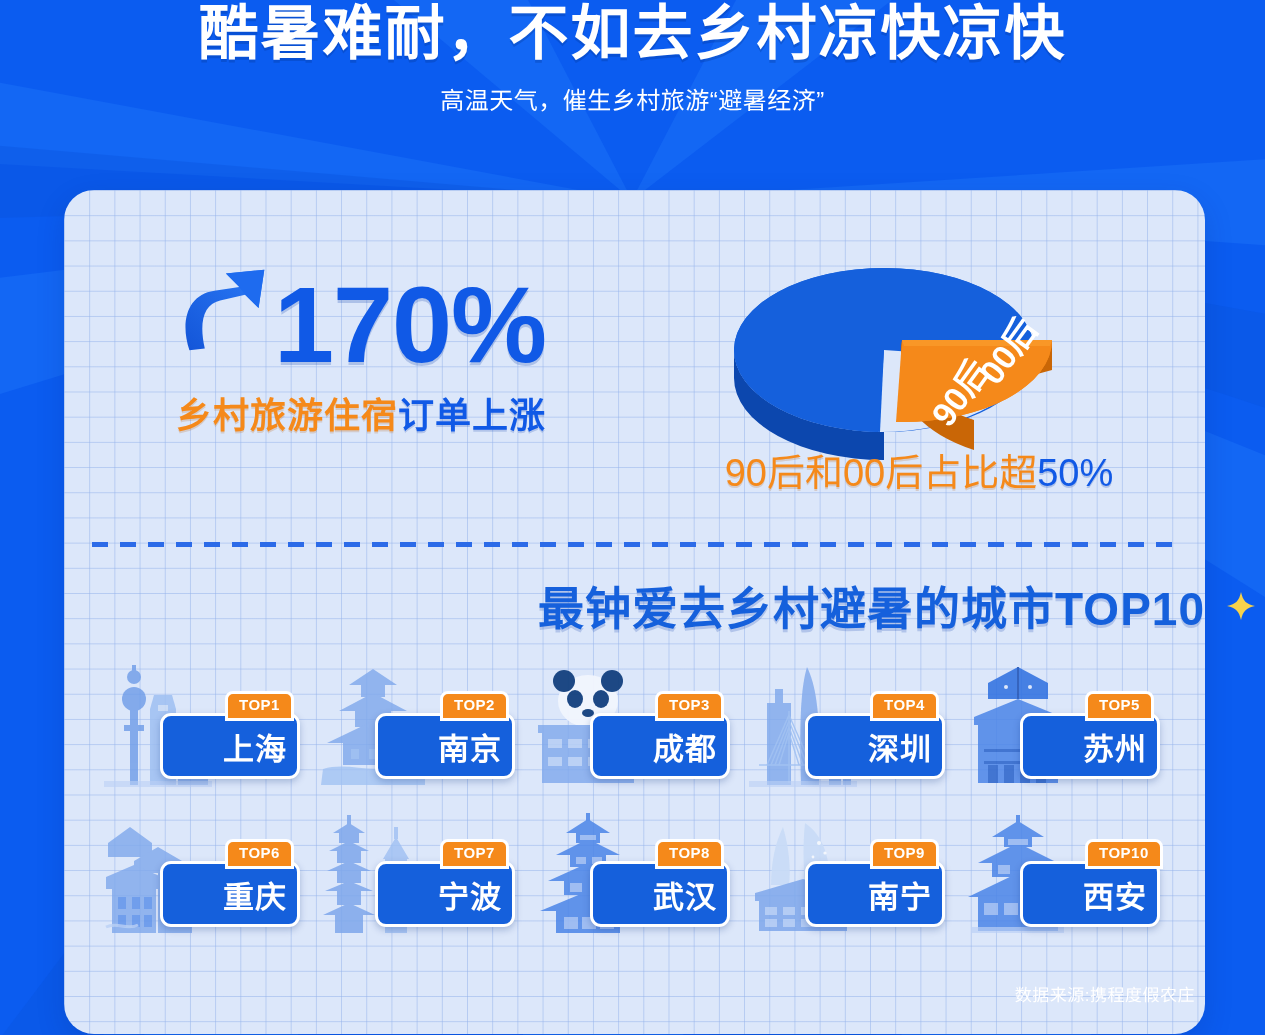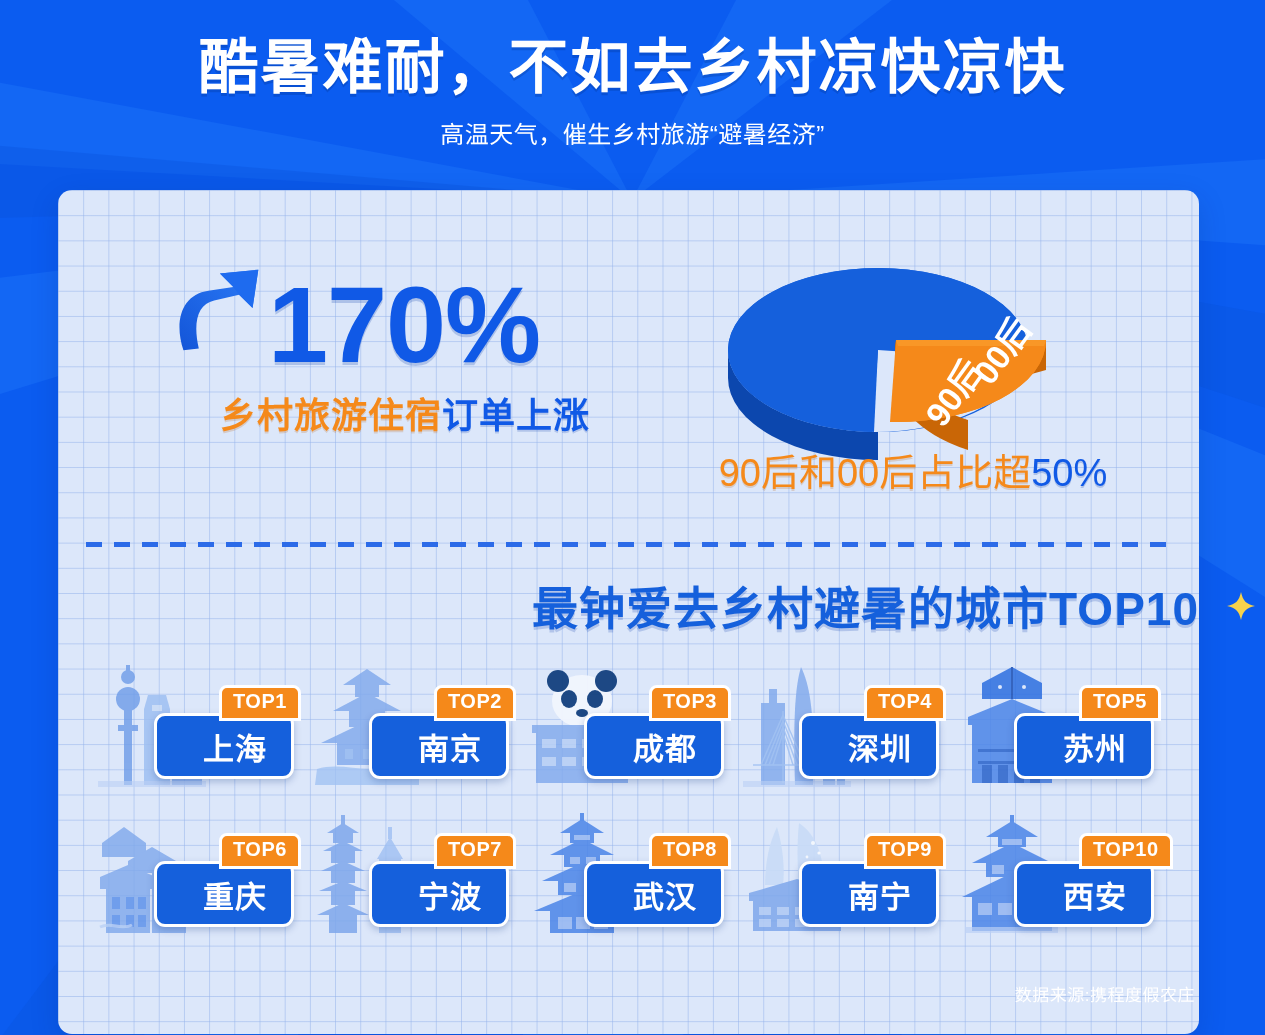--- a/index.html
+++ b/index.html
@@ -9,53 +9,53 @@
     font-family:"Liberation Sans","DejaVu Sans",sans-serif;
     background:#0B5CF0;
     position:relative;
   }
   
   #bg-rays{position:absolute;inset:0;overflow:hidden;z-index:0;}
   #bg-rays svg{position:absolute;left:0;top:0;}
   
   .header{position:absolute;left:0;top:0;width:1265px;z-index:3;text-align:center;}
   .main-title{
-    margin:0;padding-top:34px;
+    margin:0;
     color:#ffffff;font-size:60px;font-weight:bold;
     letter-spacing:2px;line-height:1.12;
     text-shadow:0 3px 0 rgba(4,52,150,.30);
     white-space:nowrap;
   }
   .sub-title{
     margin:0;padding-top:14px;
     color:#ffffff;font-size:24px;font-weight:normal;letter-spacing:.5px;
     white-space:nowrap;
   }
   
   .card{
-    position:absolute;left:58px;top:190px;width:1141px;height:844px;
-    border-radius:14px;z-index:2;
+    position:absolute;left:64px;top:190px;width:1141px;height:844px;
+    border-radius:30px;z-index:2;
     background:
       linear-gradient(to right,rgba(150,180,235,.55) 1px,transparent 1px) 0 0/25.2px 25.2px,
       linear-gradient(to bottom,rgba(150,180,235,.55) 1px,transparent 1px) 0 0/25.2px 25.2px,
       #DCE7FA;
     box-shadow:0 10px 28px rgba(3,40,120,.18);
     overflow:hidden;
   }
   
   .stat-block{position:absolute;left:62px;top:72px;width:470px;}
   .stat-row{display:flex;align-items:flex-end;justify-content:center;}
   .arrow-icon{width:96px;height:96px;flex:0 0 auto;margin-right:2px;margin-bottom:16px;}
   .stat-number{
     font-size:108px;font-weight:bold;color:#1059E6;line-height:.92;
     letter-spacing:-1px;
     text-shadow:0 3px 0 rgba(10,60,170,.22);
   }
   .stat-caption{
-    text-align:right;margin-top:12px;font-size:36px;font-weight:bold;
+    text-align:center;margin-top:12px;font-size:36px;font-weight:bold;
     letter-spacing:1px;white-space:nowrap;
   }
   .stat-caption .orange{color:#F5891A;text-shadow:0 2px 0 rgba(180,90,5,.20);}
   .stat-caption .blue{color:#1059E6;text-shadow:0 2px 0 rgba(10,60,170,.20);}
   
   .pie-wrap{position:absolute;left:610px;top:10px;width:480px;height:300px;}
   .pie-wrap svg{display:block;}
   .pie-caption{
     position:absolute;left:590px;top:252px;width:530px;text-align:center;
     font-size:38px;font-weight:normal;white-space:nowrap;
@@ -84,32 +84,32 @@
   .city-illu{
     position:absolute;left:6px;bottom:4px;width:108px;height:124px;
     opacity:.95;
   }
   .city-illu svg{display:block;width:100%;height:100%;}
   .city-bar{
     position:absolute;left:62px;bottom:14px;width:140px;height:66px;
     background:#1560DC;border:3px solid #ffffff;border-radius:11px;
     box-shadow:0 3px 7px rgba(6,45,125,.25);
     display:flex;align-items:center;justify-content:flex-end;
-    box-sizing:border-box;padding-right:24px;
+    box-sizing:border-box;padding-right:10px;
   }
   .city-name{
     color:#ffffff;font-size:31px;font-weight:bold;letter-spacing:1px;
     white-space:nowrap;
   }
   .top-badge{
     position:absolute;left:127px;bottom:72px;
     background:#F5891A;border:3px solid #ffffff;
     border-radius:8px 8px 0 0;
     padding:2px 11px 5px 11px;
-    color:#ffffff;font-size:20px;font-weight:bold;letter-spacing:.5px;
+    color:#ffffff;font-size:15px;font-weight:bold;letter-spacing:.5px;
     box-sizing:border-box;white-space:nowrap;z-index:1;
   }
   
   .sparkle{position:absolute;left:1227px;top:592px;width:28px;height:28px;z-index:4;}
   
   .footer-source{
     position:absolute;right:70px;top:981px;z-index:4;
     color:#ffffff;font-size:17px;font-weight:normal;letter-spacing:.5px;
     white-space:nowrap;
   }

